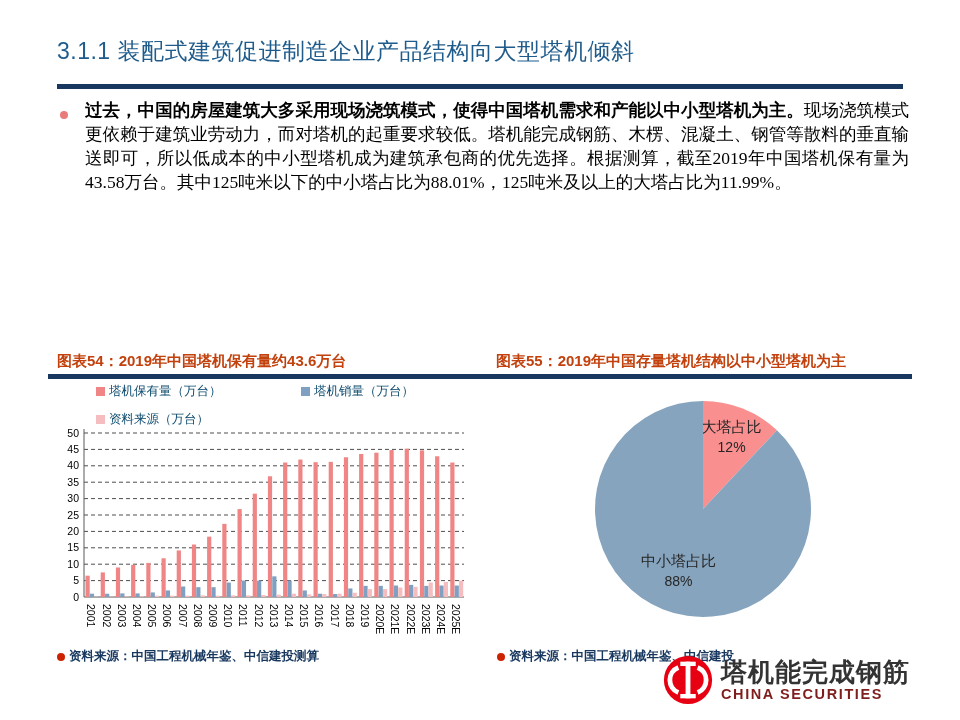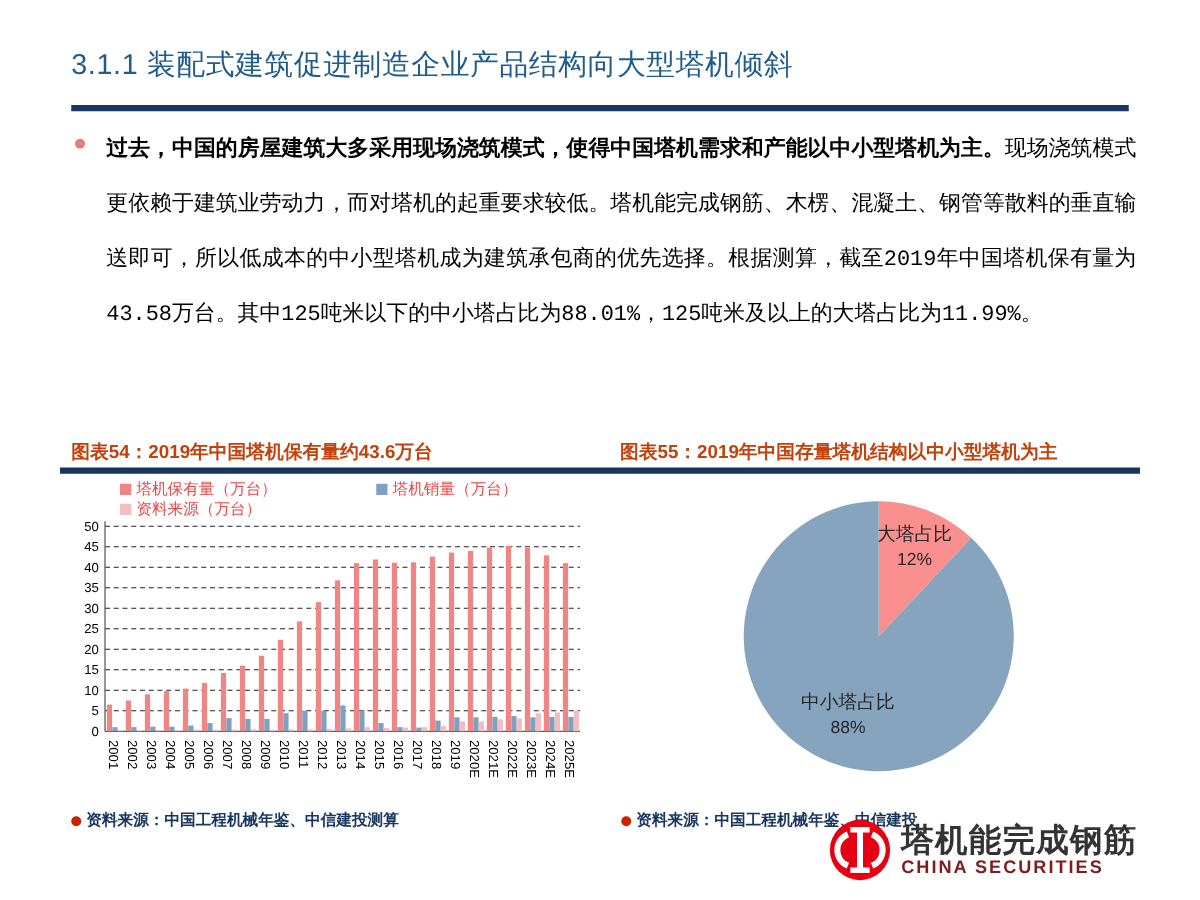--- a/index.html
+++ b/index.html
@@ -6,32 +6,32 @@
   .page{position:relative;width:960px;height:720px;background:#ffffff;overflow:hidden;
         font-family:"Liberation Sans",sans-serif;}
   
   .page-title{position:absolute;left:57px;top:36px;font-size:23px;font-weight:normal;
               color:#1F5C8C;letter-spacing:0.5px;}
   .title-rule{position:absolute;left:57px;top:84px;width:846px;height:5px;background:#17375E;}
   
   .para-wrap{position:absolute;left:57px;top:98px;width:852px;}
   .para-bullet{position:absolute;left:3px;top:13px;width:8px;height:8px;border-radius:50%;
                background:#E97B7B;}
-  .para-text{margin-left:28px;font-family:Liberation Mono, monospace;font-size:17.5px;
-             line-height:44px;color:#000;text-align:justify;}
+  .para-text{margin-left:28px;font-family:Liberation Serif, serif;font-size:17.5px;
+             line-height:24px;color:#000;text-align:justify;}
   .para-text .lead{font-weight:bold;}
   
   .fig-title{position:absolute;top:352px;font-size:15px;font-weight:bold;color:#c2410c;}
   .fig-title.left{left:57px;}
   .fig-title.right{left:496px;}
   .fig-rule{position:absolute;left:48px;top:374px;width:864px;height:5px;background:#17375E;}
   
   .bar-chart-box{position:absolute;left:46px;top:384px;width:424px;}
-  .legend{display:grid;grid-template-columns:205px 1fr;row-gap:1px;margin-left:50px;
-          font-size:12.5px;color:#ef4444;line-height:15px;}
+  .legend{display:grid;grid-template-columns:205px 1fr;row-gap:13px;margin-left:50px;
+          font-size:12.5px;color:#0c4a6e;line-height:15px;}
   .legend-item{display:flex;align-items:center;white-space:nowrap;}
   .legend-swatch{display:inline-block;width:9px;height:9px;margin-right:4px;flex:none;}
   svg text{font-family:"Liberation Sans",sans-serif;}
   
   .pie-chart-box{position:absolute;left:488px;top:386px;width:430px;}
   
   .source{position:absolute;top:648px;display:flex;align-items:center;
           font-family:"Liberation Serif",serif;font-weight:bold;
           font-size:12.5px;color:#17375E;}
   .source.left{left:57px;}

